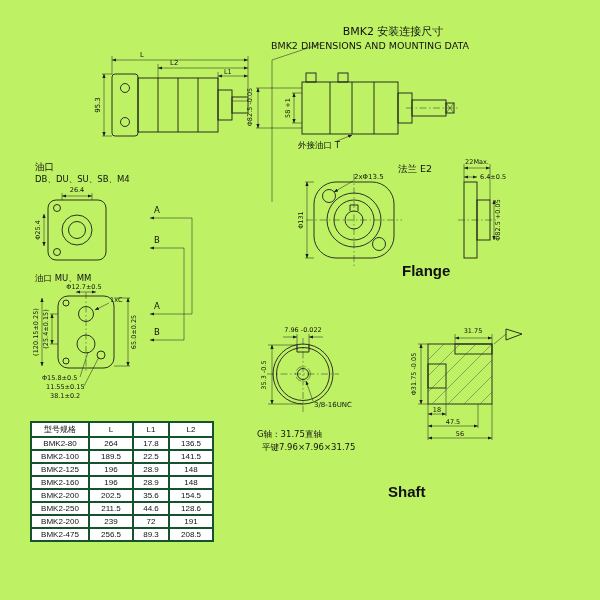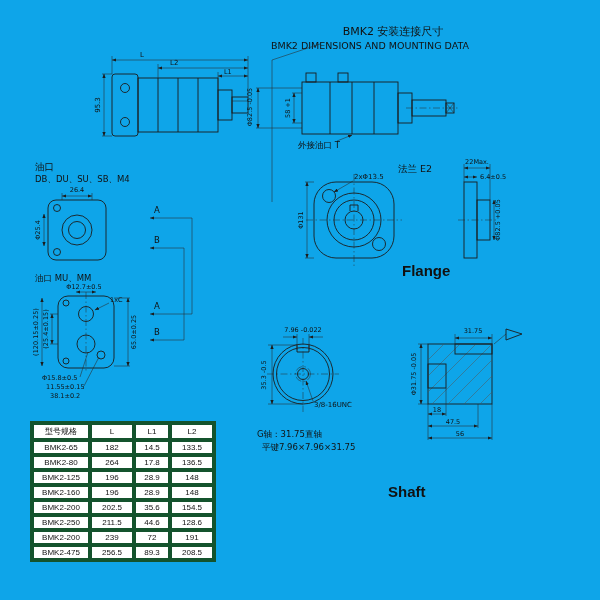--- a/index.html
+++ b/index.html
@@ -1,33 +1,33 @@
 <!DOCTYPE html>
 <html><head>
 <meta charset="utf-8">
 <style>
   *{margin:0;padding:0;box-sizing:border-box}
   html,body{width:600px;height:600px;background:#fff;font-family:"Liberation Sans","DejaVu Sans",sans-serif}
-  #canvas{position:relative;width:600px;height:600px;background:#0ea5e9;overflow:hidden}
+  #canvas{position:relative;width:600px;height:600px;background:#bef264;overflow:hidden}
   #drawing{position:absolute;left:0;top:0}
   .ln{stroke:#1c1c1c;stroke-width:0.9;fill:none}
   .thin{stroke:#2a2a2a;stroke-width:0.55;fill:none}
   .dim{stroke:#2a2a2a;stroke-width:0.55;fill:none}
   .cl{stroke:#2a2a2a;stroke-width:0.5;fill:none;stroke-dasharray:7 2.5 1.5 2.5}
   .hatch{stroke:#555;stroke-width:0.5;fill:none}
   text{fill:#111;font-family:"DejaVu Sans",sans-serif}
   .t6{font-size:6.5px}
   .t7{font-size:7px}
   .t8{font-size:8.5px}
   .t9{font-size:9.5px}
   .t10{font-size:11px}
   .cap{font-size:15px;font-weight:bold;font-family:"Liberation Sans",sans-serif}
   .mid{text-anchor:middle}
   #spec{position:absolute;left:30px;top:421px;border-collapse:collapse;font-size:8px;color:#111;background:#fff}
-  #spec th,#spec td{border:4px solid #14532d;padding:1px 3px;text-align:center;font-weight:normal;height:11px;white-space:nowrap}
+  #spec th,#spec td{border:2px solid #14532d;padding:1px 3px;text-align:center;font-weight:normal;height:11px;white-space:nowrap}
   #spec th:nth-child(1),#spec td:nth-child(1){width:58px}
   #spec th:nth-child(2),#spec td:nth-child(2){width:44px}
   #spec th:nth-child(3),#spec td:nth-child(3){width:36px}
   #spec th:nth-child(4),#spec td:nth-child(4){width:44px}
 </style>
 </head>
 <body>
 
 <div id="canvas">
 
@@ -266,32 +266,32 @@
   <thead>
     <tr>
       <th>型号规格</th>
       <th>L</th>
       <th>L1</th>
       <th>L2</th>
     </tr>
   </thead>
   <tbody>
         <tr>
-          <td>BMK2-65</td>
-          <td>182</td>
-          <td>14.5</td>
-          <td>133.5</td>
-        </tr>
-        <tr>
           <td>BMK2-80</td>
           <td>264</td>
           <td>17.8</td>
           <td>136.5</td>
         </tr>
         <tr>
+          <td>BMK2-100</td>
+          <td>189.5</td>
+          <td>22.5</td>
+          <td>141.5</td>
+        </tr>
+        <tr>
           <td>BMK2-125</td>
           <td>196</td>
           <td>28.9</td>
           <td>148</td>
         </tr>
         <tr>
           <td>BMK2-160</td>
           <td>196</td>
           <td>28.9</td>
           <td>148</td>

